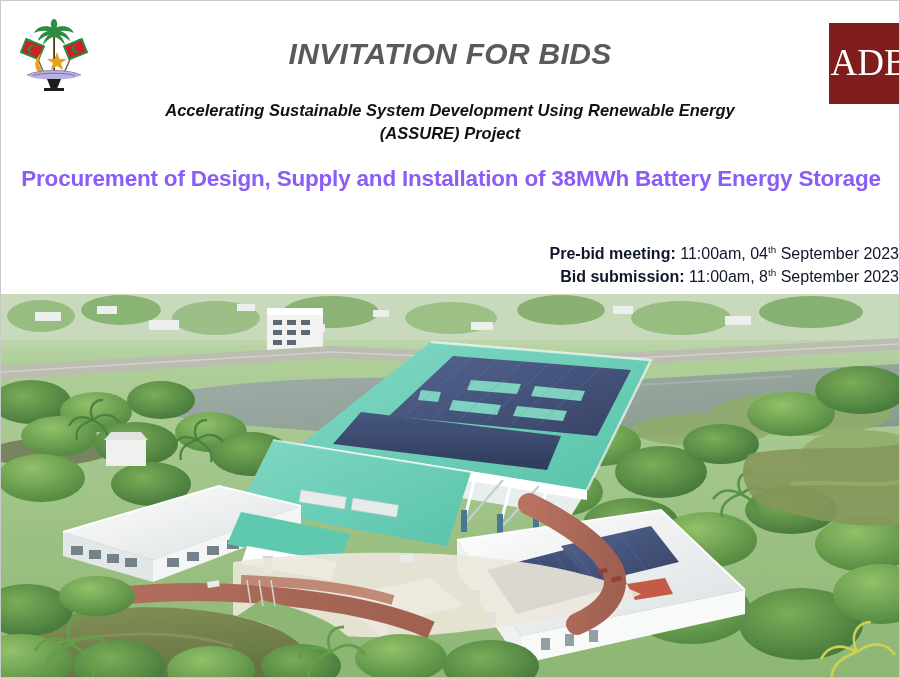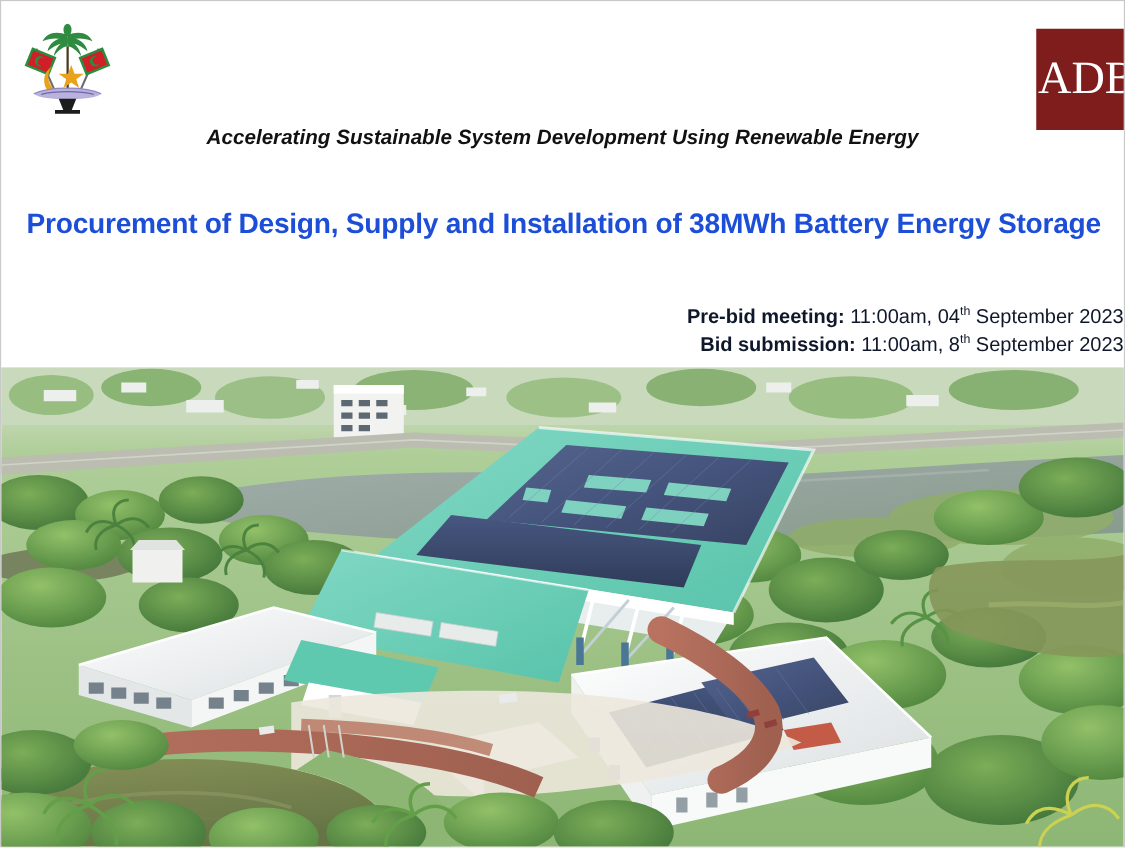--- a/index.html
+++ b/index.html
@@ -27,21 +27,21 @@
   
   #ifb-title{position:absolute;left:0;top:36px;width:898px;text-align:center;
              font-size:30px;font-weight:bold;font-style:italic;color:#5a5a5a;
              letter-spacing:.3px;}
 
   #project-title{position:absolute;left:60px;top:98px;width:778px;text-align:center;
                  font-size:16.5px;font-weight:bold;color:#111;line-height:1.42;
                  font-stretch:condensed;font-style:italic;}
 
   #procurement-title{position:absolute;left:8px;top:163px;width:884px;text-align:center;
-                     font-size:22.5px;font-weight:bold;color:#1d4ed8;line-height:1.33;
+                     font-size:22.5px;font-weight:bold;color:#8b5cf6;line-height:1.33;
                      letter-spacing:-.2px;}
 
   #dates{position:absolute;left:0;top:241px;width:898px;text-align:right;
          font-size:16px;color:#0f172a;line-height:1.45;}
   #dates .dlabel{font-weight:bold;}
   #dates sup{font-size:.62em;vertical-align:super;line-height:0;}
   .dline{white-space:nowrap;}
 
   
   #photo{position:absolute;left:0;top:293px;width:898px;height:384px;overflow:hidden;
@@ -104,23 +104,25 @@
 
         <path d="M30 62 L44 62 L40 72 L34 72 Z" fill="#1d1d1d"></path>
         <rect x="27" y="71" width="20" height="3" fill="#1d1d1d"></rect>
       </svg>
     </div>
 
     <div id="adb-logo">
       <span class="adb-text">ADB</span>
     </div>
 
+    <div id="ifb-title">INVITATION FOR BIDS</div>
 
     <div id="project-title">
       <div>Accelerating Sustainable System Development Using Renewable Energy</div>
+      <div>(ASSURE) Project</div>
     </div>
 
     <div id="procurement-title">
       <div>Procurement of Design, Supply and Installation of 38MWh Battery Energy Storage</div>
     </div>
 
     <div id="dates">
       <div class="dline">
         <span class="dlabel">Pre-bid meeting:</span>
         <span>11:00am,</span>

